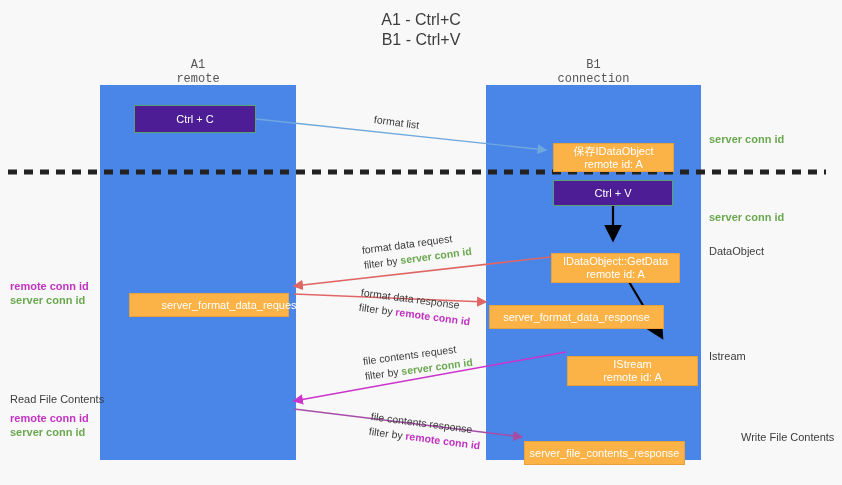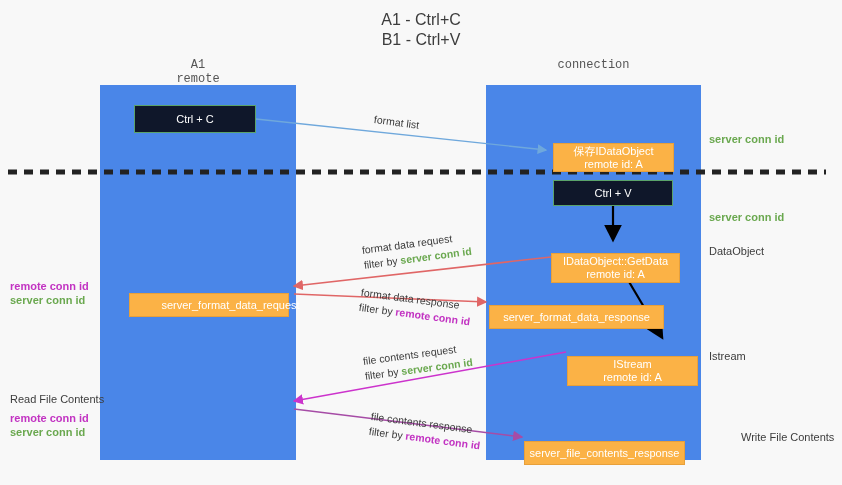--- a/index.html
+++ b/index.html
@@ -32,21 +32,21 @@
 
   
   .box{
     box-sizing:border-box;
     display:flex;align-items:center;justify-content:center;
     flex-direction:column;
     text-align:center;
     color:#ffffff;
     font-size:11px;line-height:13px;
   }
-  .box.green{background:#0f172a;border:1px solid #5aa36a;}
+  .box.green{background:#4c1d95;border:1px solid #5aa36a;}
   .box.orange{background:#fbb246;border:1px solid #e8a03a;margin-top:16px;}
   .box .l2{font-size:11px;}
 
   
   .note{font-size:11px;line-height:14px;}
   .green-t{color:#6aa84f;font-weight:bold;}
   .purple-t{color:#c233c2;font-weight:bold;}
   .plain-t{color:#3c3c3c;}
   .rightlabel{font-size:11px;color:#3c3c3c;}
 
@@ -66,20 +66,21 @@
   <div class="abs title">
     <div>A1 - Ctrl+C</div>
     <div>B1 - Ctrl+V</div>
   </div>
 
   <div class="abs colhead" style="left:100px;top:58px;width:196px;">
     <div>A1</div>
     <div>remote</div>
   </div>
   <div class="abs colhead" style="left:486px;top:58px;width:215px;">
+    <div>B1</div>
     <div>connection</div>
   </div>
 
   <div class="abs lane" id="laneA"></div>
   <div class="abs lane" id="laneB"></div>
 
   <svg class="layer">
     <defs>
       <marker id="ah-blue" markerWidth="7" markerHeight="7" refX="6" refY="3.5" orient="auto">
         <path d="M0,0 L7,3.5 L0,7 z" fill="#6fa8dc"></path>

